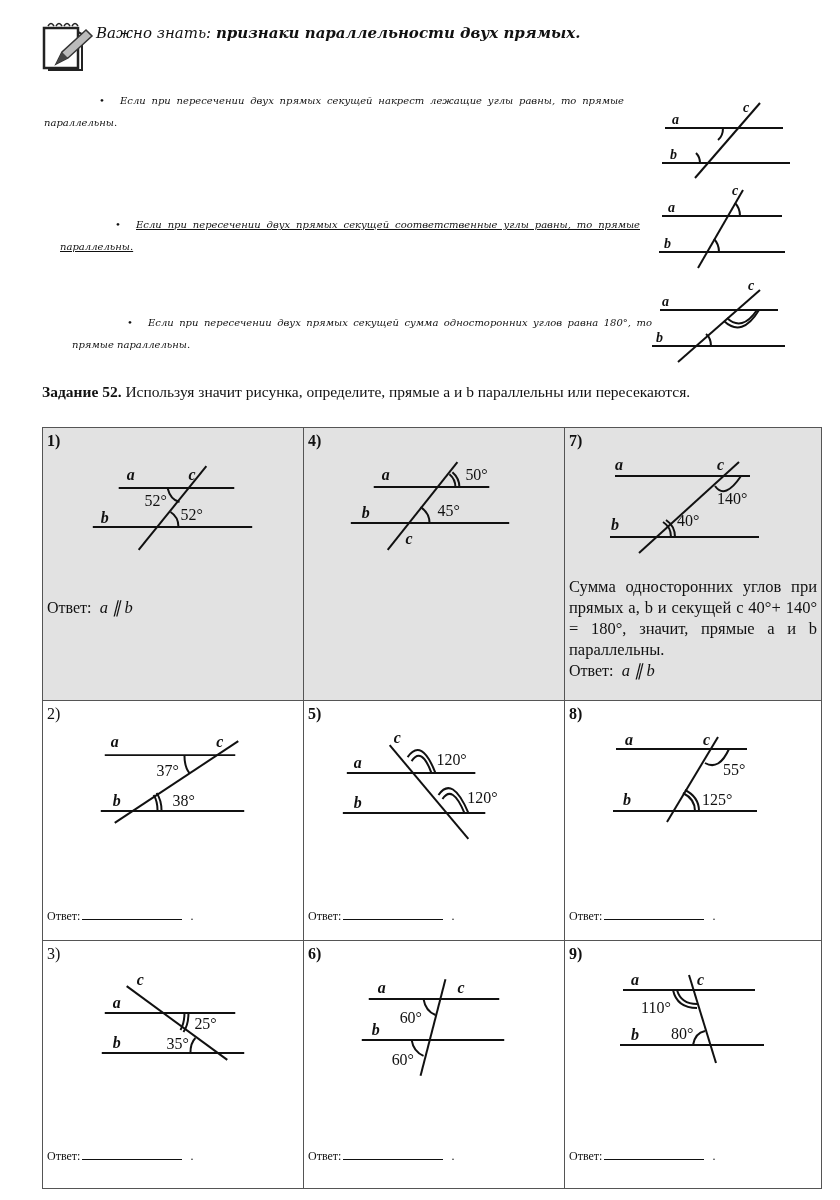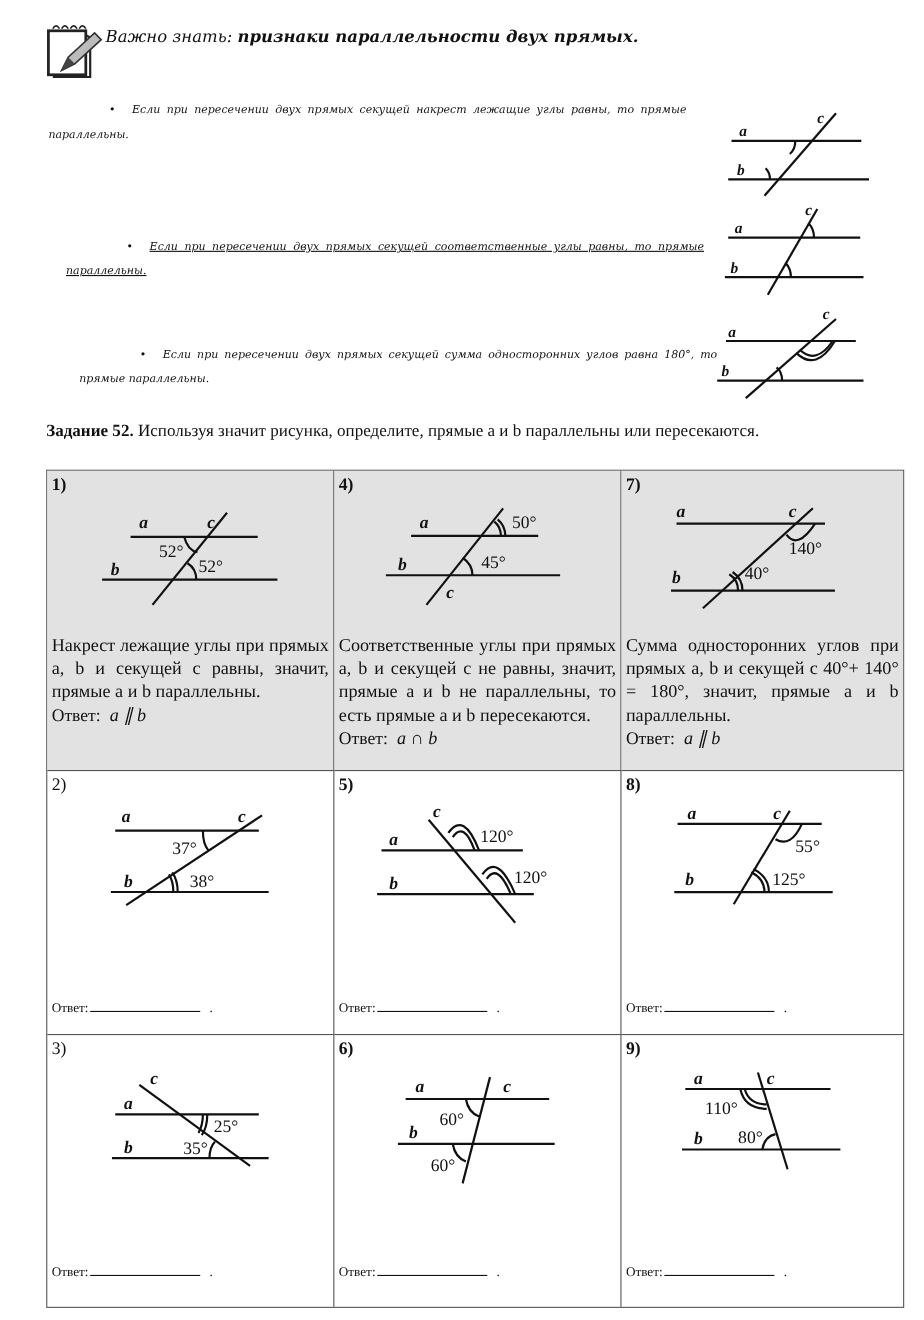--- a/index.html
+++ b/index.html
@@ -102,21 +102,21 @@
       </g>
       <g font-size="16" fill="#111">
         <text x="146" y="30" font-style="italic" font-weight="bold">c</text>
         <text x="84" y="30" font-style="italic" font-weight="bold">a</text>
         <text x="58" y="73" font-style="italic" font-weight="bold">b</text>
         <text x="102" y="56">52°</text>
         <text x="138" y="70">52°</text>
       </g>
     </svg>
     <div class="expl">
-      <span>Накрест лежащие углы при прямых a, b и секущей c равны, значит, прямые a и b параллельны.</span><br>
+      <br>
       <span class="answer">Ответ:</span>&nbsp;&nbsp;<i>a ∥ b</i>
     </div>
   </div>
 
   <div class="cell shaded">
     <div class="num">4)</div>
     <svg class="fig" viewBox="0 0 261 130">
       <g stroke="#111" stroke-width="2" fill="none">
         <line x1="70" y1="37" x2="186" y2="37"></line>
         <line x1="47" y1="73" x2="206" y2="73"></line>
@@ -126,24 +126,20 @@
         <path d="M126 73 q0 -10 -9 -16"></path>
       </g>
       <g font-size="16" fill="#111">
         <text x="162" y="30">50°</text>
         <text x="134" y="66">45°</text>
         <text x="78" y="30" font-style="italic" font-weight="bold">a</text>
         <text x="58" y="68" font-style="italic" font-weight="bold">b</text>
         <text x="102" y="94" font-style="italic" font-weight="bold">c</text>
       </g>
     </svg>
-    <div class="expl">
-      <span>Соответственные углы при прямых a, b и секущей c не равны, значит, прямые a и b не параллельны, то есть прямые a и b пересекаются.</span><br>
-      <span class="answer">Ответ:</span>&nbsp;&nbsp;<i>a ∩ b</i>
-    </div>
   </div>
 
   <div class="cell shaded c3">
     <div class="num">7)</div>
     <svg class="fig" viewBox="0 0 256 130">
       <g stroke="#111" stroke-width="2" fill="none">
         <line x1="50" y1="26" x2="185" y2="26"></line>
         <line x1="45" y1="87" x2="194" y2="87"></line>
         <line x1="74" y1="103" x2="174" y2="12"></line>
         <path d="M150 36 q10 14 26 -10"></path>

